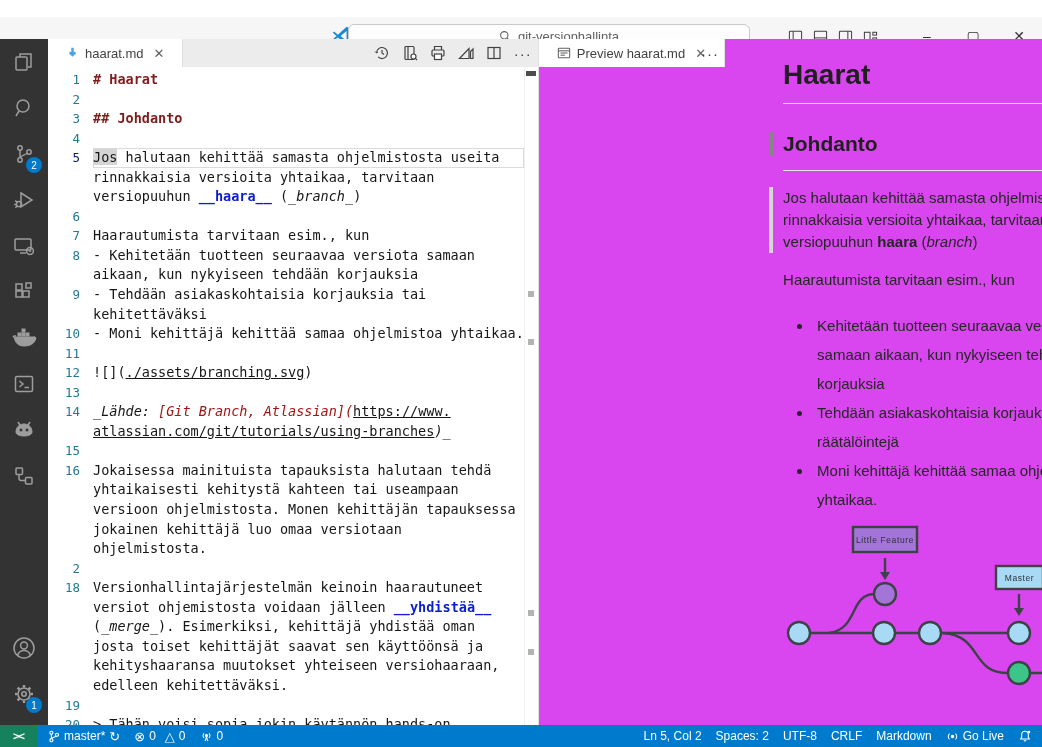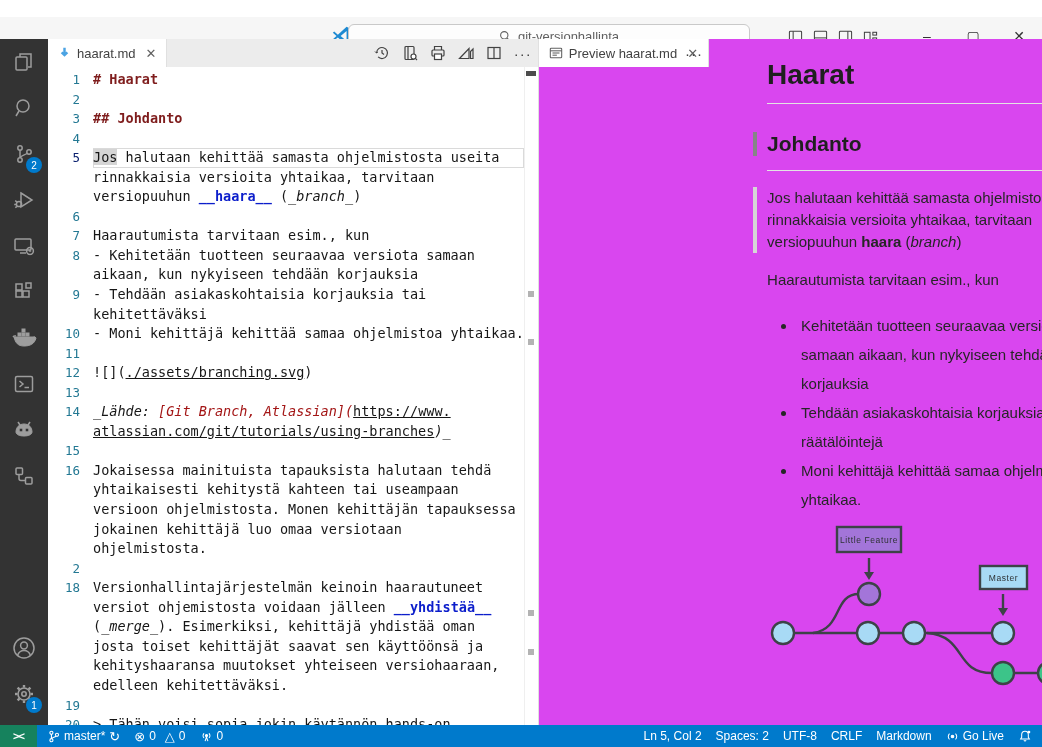--- a/index.html
+++ b/index.html
@@ -35,21 +35,21 @@
   .ab-icon svg { stroke:#9d9d9d; }
   .ab-badge { position:absolute; right:6px; bottom:4px; min-width:16px; height:16px; border-radius:9px;
               background:#007acc; color:#fff; font-size:10px; display:flex; align-items:center;
               justify-content:center; padding:0 3px; }
   .ab-spacer { flex:1; }
 
   
   .group1 { width:493px; display:flex; flex-direction:column; border-right:1px solid #e0e0e0; background:#fff; }
   .group2 { flex:1; display:flex; flex-direction:row; background:#d946ef; position:relative; }
   .tabbar { height:28px; background:#ececec; display:flex; align-items:stretch; position:relative; flex:none; }
-  .tab { display:flex; align-items:center; gap:6px; padding:0 10px; font-size:13px; color:#424242;
+  .tab { display:flex; align-items:center; gap:6px; padding:0 18px; font-size:13px; color:#424242;
          border-right:1px solid #e0e0e0; }
   .tab.active { background:#ffffff; }
   .tab .close { color:#616161; font-size:13px; margin-left:4px; }
   .editor-toolbar { position:absolute; right:6px; top:0; height:28px; display:flex; align-items:center; gap:12px;
                     color:#424242; }
   .editor-toolbar svg { display:block; }
   .more-dots { font-size:15px; color:#424242; letter-spacing:1px; }
 
   
   .editor { position:relative; flex:1; overflow:hidden; padding-top:3px; background:#fff; }

